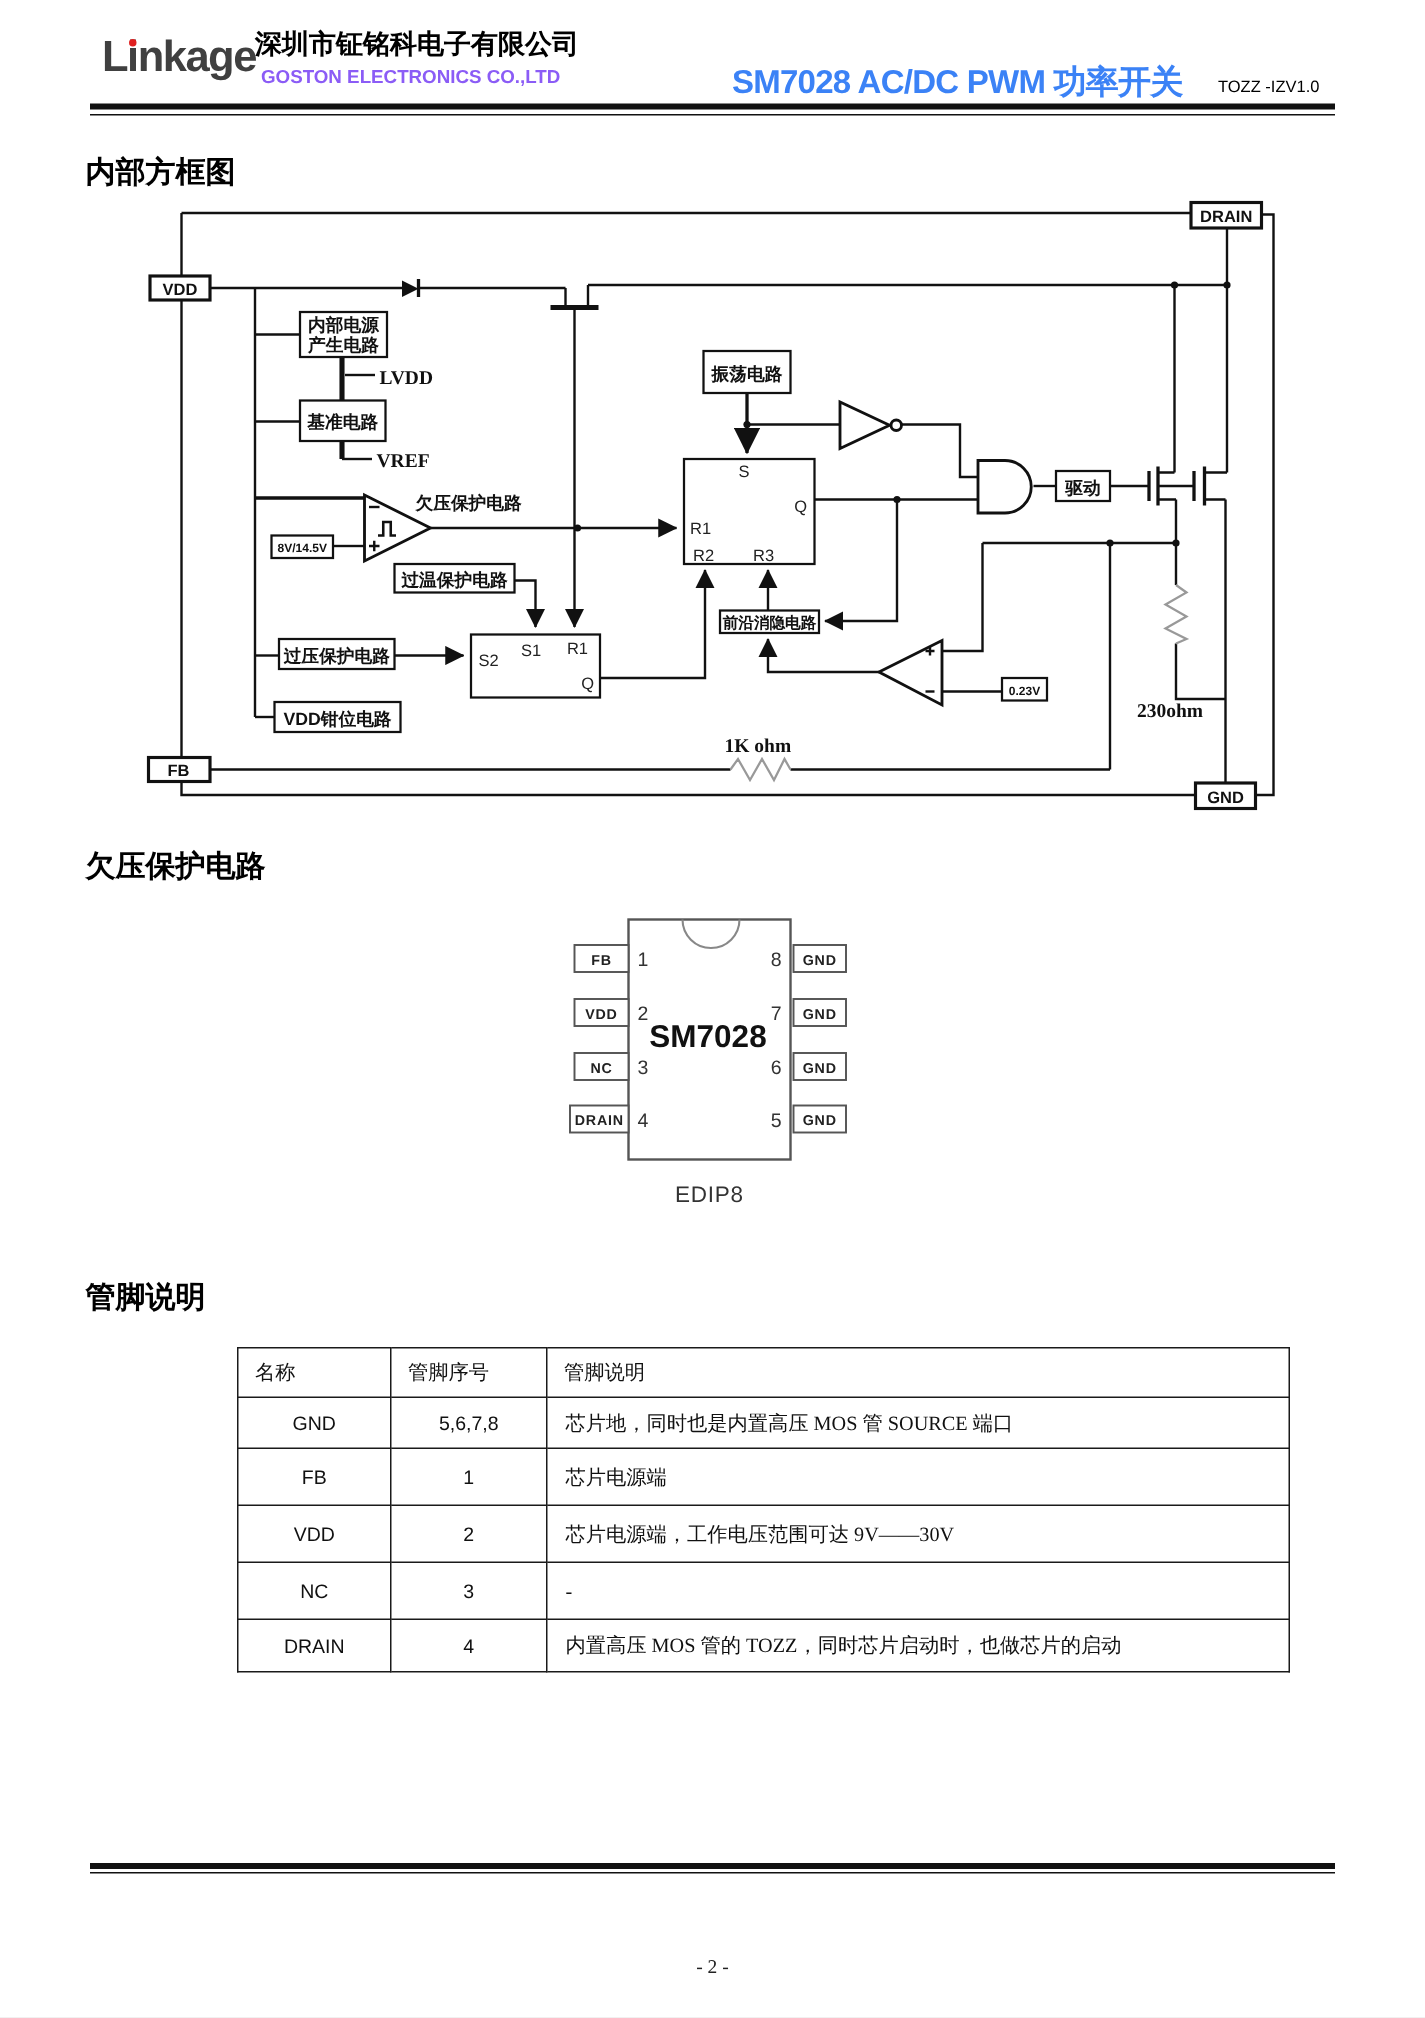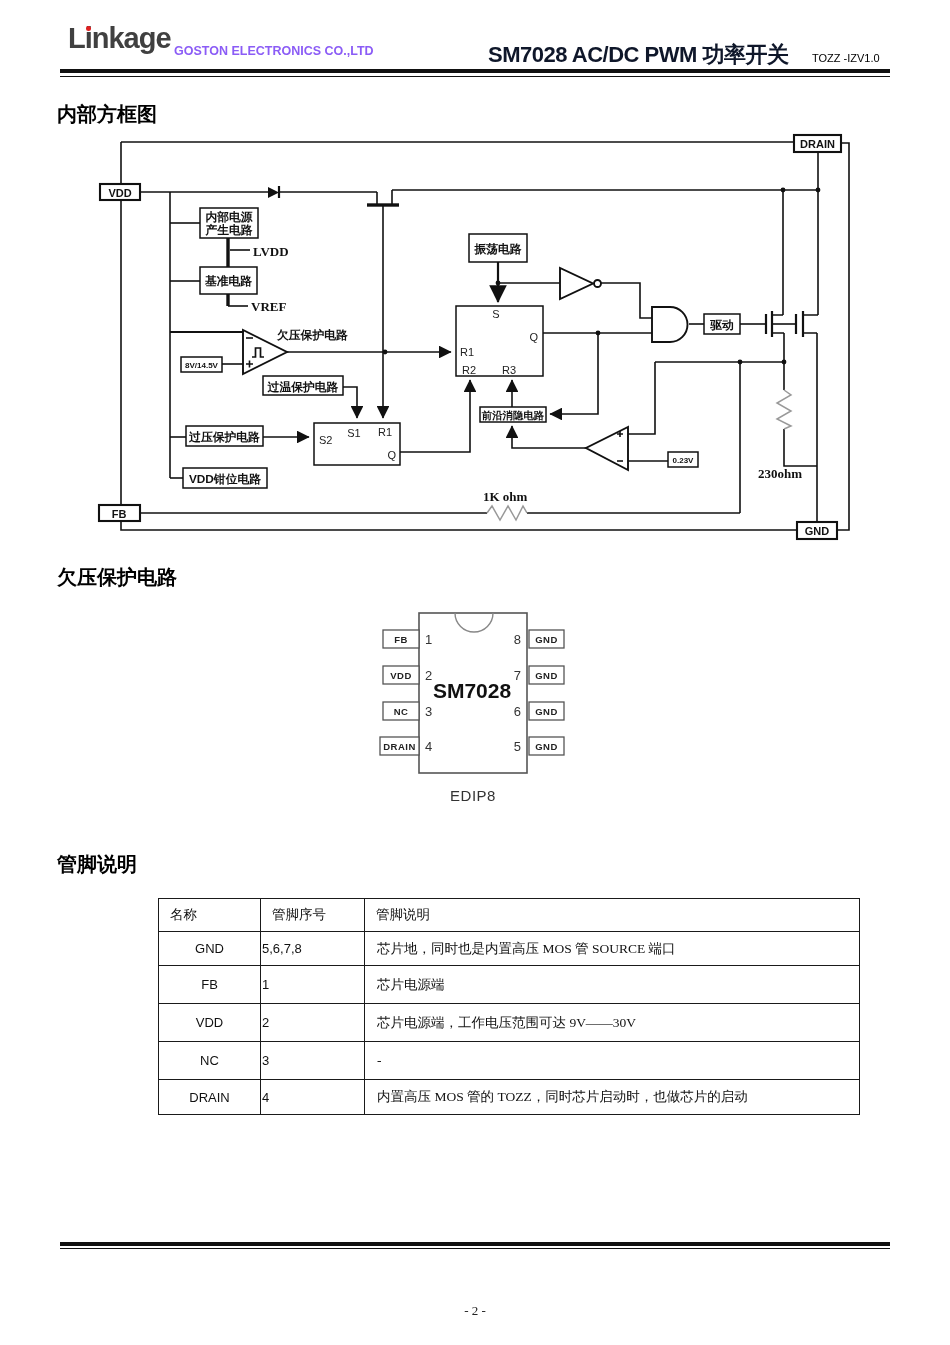--- a/index.html
+++ b/index.html
@@ -4,21 +4,21 @@
 <style>
   html,body{margin:0;padding:0;background:#e8e8e8;}
   #canvas{position:relative;width:950px;height:1345px;background:#ffffff;margin:0 auto;
           font-family:"Liberation Sans",sans-serif;color:#111;overflow:hidden;}
   .abs{position:absolute;}
   
   .logo{left:68px;top:22px;font-size:29px;font-weight:bold;color:#404040;letter-spacing:-1px;}
   .red-dot{left:86px;top:26px;width:5px;height:5px;border-radius:50%;background:#e02020;}
   .company-cn{left:170px;top:17px;font-size:18px;font-weight:bold;color:#000;}
   .company-en{left:174px;top:44px;font-size:12.5px;font-weight:bold;color:#8b5cf6;}
-  .doc-title{left:488px;top:40px;font-size:22px;font-weight:bold;color:#0f172a;letter-spacing:-0.5px;}
+  .doc-title{left:488px;top:40px;font-size:22px;font-weight:bold;color:#3b82f6;letter-spacing:-0.5px;}
   .doc-version{left:812px;top:52px;font-size:11px;color:#000;}
   .rule{background:#111;}
   .h-rule1{left:60px;top:69px;width:830px;height:4px;}
   .h-rule2{left:60px;top:75.5px;width:830px;height:1.5px;}
   .f-rule1{left:60px;top:1242px;width:830px;height:3.5px;}
   .f-rule2{left:60px;top:1247.5px;width:830px;height:1.2px;}
   
   .sec{font-family:Liberation Sans, sans-serif;font-weight:bold;font-size:20px;color:#000;}
   .sec1{left:57px;top:101px;}
   .sec2{left:57px;top:564px;}
@@ -40,21 +40,21 @@
   svg .sig{font-size:11px;fill:#222;}
   svg .serifb{font-family:"Liberation Serif",serif;font-weight:bold;font-size:13px;}
   svg .pin-num{font-size:13px;fill:#333;}
   svg .pin-lbl{font-weight:bold;font-size:9.5px;letter-spacing:0.5px;fill:#222;}
   svg .part{font-weight:bold;font-size:21px;}
   svg .pkg{font-size:15px;fill:#333;letter-spacing:0.5px;}
   
   table.pins{position:absolute;left:158px;top:898px;width:662px;border-collapse:collapse;table-layout:fixed;}
   table.pins td{border:1.5px solid #1a1a1a;font-size:13px;overflow:hidden;}
   table.pins .c1{width:89px;text-align:center;}
-  table.pins .c2{width:91px;}
+  table.pins .c2{width:91px;text-align:center;}
   table.pins .c3{width:482px;text-align:left;padding-left:12px;font-family:"Liberation Serif",serif;font-size:13.5px;}
   table.pins tr.hdr td{font-family:"Liberation Serif",serif;font-size:13.5px;text-align:left;padding-left:11px;}
   .page-num{left:0;top:1303px;width:950px;text-align:center;font-size:13px;font-family:"Liberation Serif",serif;color:#222;}
 </style>
 </head>
 <body>
 
 <div id="canvas">
 
   <svg class="layer" width="950" height="1345" viewBox="0 0 950 1345">
@@ -295,20 +295,21 @@
         <text class="pin-lbl" x="546.5" y="750" text-anchor="middle">GND</text>
         <text class="pin-num" x="521" y="751" text-anchor="end">5</text>
       </g>
 
       <text class="pkg" x="473" y="801" text-anchor="middle">EDIP8</text>
     </g>
   </svg>
 
   <div class="abs logo">Linkage</div>
   <div class="abs red-dot"></div>
+  <div class="abs company-cn">深圳市钲铭科电子有限公司</div>
   <div class="abs company-en">GOSTON ELECTRONICS CO.,LTD</div>
   <div class="abs doc-title">SM7028 AC/DC PWM 功率开关</div>
   <div class="abs doc-version">TOZZ -IZV1.0</div>
   <div class="abs rule h-rule1"></div>
   <div class="abs rule h-rule2"></div>
 
   <div class="abs sec sec1">内部方框图</div>
   <div class="abs sec sec2">欠压保护电路</div>
   <div class="abs sec sec3">管脚说明</div>
 

